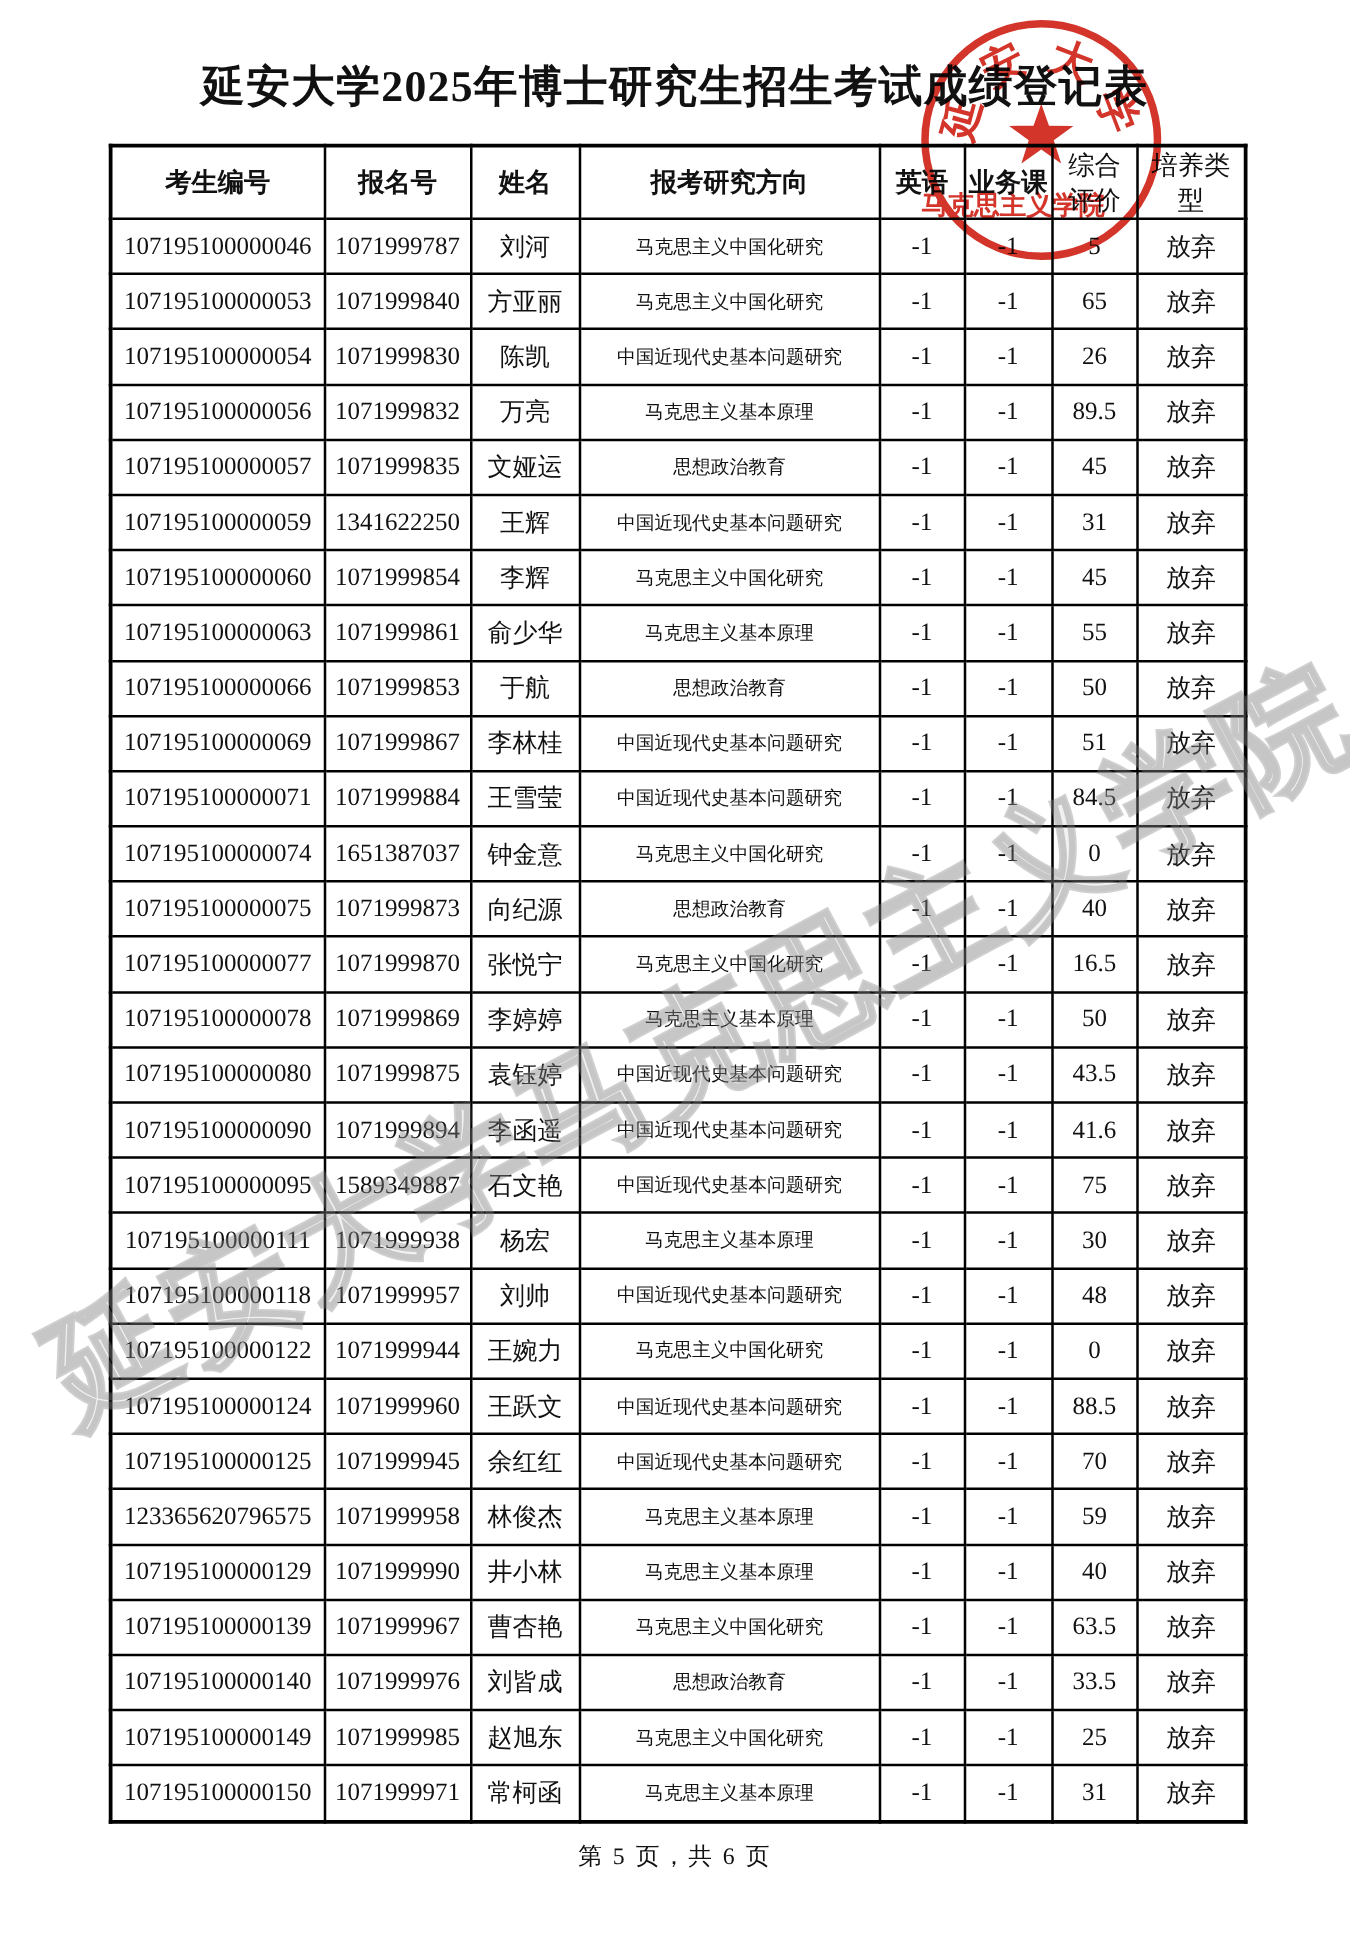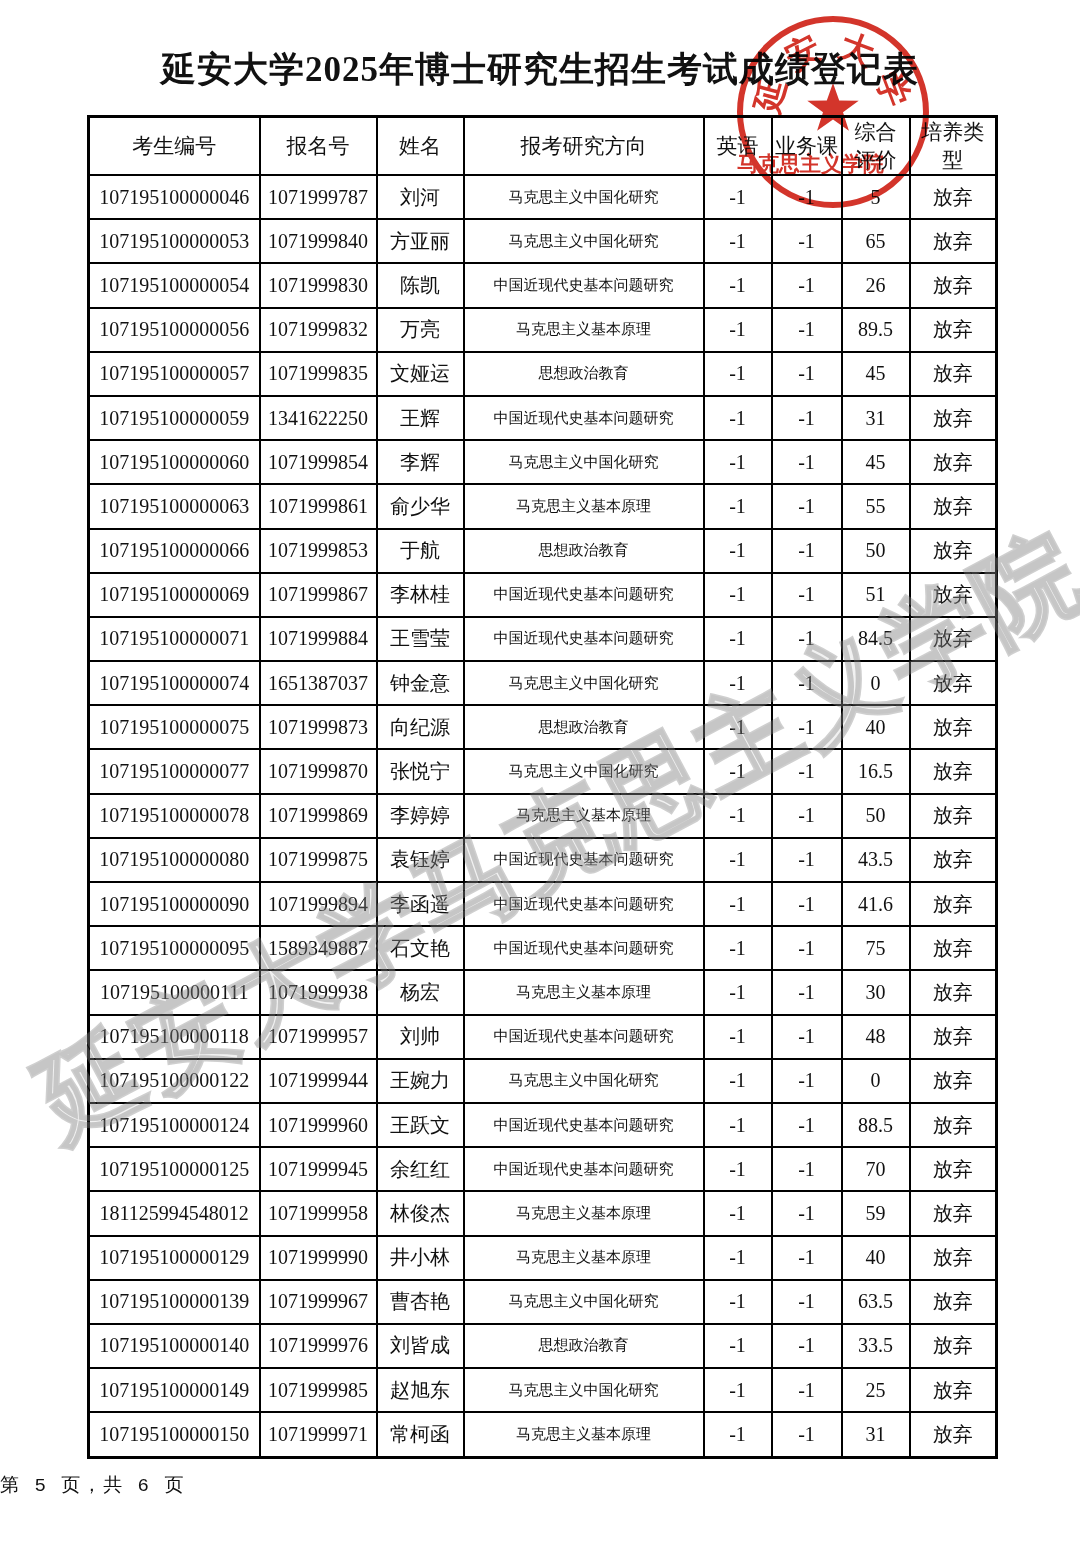--- a/index.html
+++ b/index.html
@@ -32,21 +32,21 @@
     width:100%; height:100%;
     border-collapse:collapse; table-layout:fixed;
     border:3px solid #000;
   }
   table.score th, table.score td {
     border:2px solid #000;
     text-align:center; vertical-align:middle;
     font-size:20px; padding:0 2px;
     overflow:hidden;
   }
-  table.score thead th { height:45px; font-size:21px; font-weight:normal; }
+  table.score thead th { height:45px; font-size:21px; font-weight:bold; }
   table.score thead th:nth-child(n+7) { font-weight:normal; }
   table.score td.dir { white-space:nowrap; font-size:15px; }
   table.score td.num { font-size:20px; }
   
   .seal {
     position:absolute; left:737px; top:16px; width:192px; height:192px;
     z-index:10; mix-blend-mode:multiply; opacity:0.92;
     color:#cf2318;
   }
   .seal .ring {
@@ -63,21 +63,21 @@
   .seal .arc-char:nth-child(4){ transform:translate(-50%,-50%) rotate(69deg)  translateY(-64px); }
   .seal svg.star { position:absolute; left:69px; top:66px; }
   .seal .seal-bottom {
     position:absolute; left:0; top:134px; width:100%;
     text-align:left; font-size:21px; font-weight:bold;
     letter-spacing:0px; white-space:nowrap;
   }
   
   .page-footer {
     position:absolute; left:0; top:1472px; width:1080px;
-    text-align:left; font-size:19px; letter-spacing:2px; z-index:2;font-family:Liberation Mono, monospace;
+    text-align:center; font-size:19px; letter-spacing:2px; z-index:2;
   }
 </style>
 </head>
 <body>
 
 <div class="page">
 
   <div class="watermark">延安大学马克思主义学院</div>
 
   <div class="doc-title">延安大学2025年博士研究生招生考试成绩登记表</div>
@@ -331,21 +331,21 @@
             <td class="num">107195100000125</td>
             <td class="num">1071999945</td>
             <td>余红红</td>
             <td class="dir">中国近现代史基本问题研究</td>
             <td class="num">-1</td>
             <td class="num">-1</td>
             <td class="num">70</td>
             <td class="num">放弃</td>
           </tr>
           <tr>
-            <td class="num">181125994548012</td>
+            <td class="num">123365620796575</td>
             <td class="num">1071999958</td>
             <td>林俊杰</td>
             <td class="dir">马克思主义基本原理</td>
             <td class="num">-1</td>
             <td class="num">-1</td>
             <td class="num">59</td>
             <td class="num">放弃</td>
           </tr>
           <tr>
             <td class="num">107195100000129</td>

